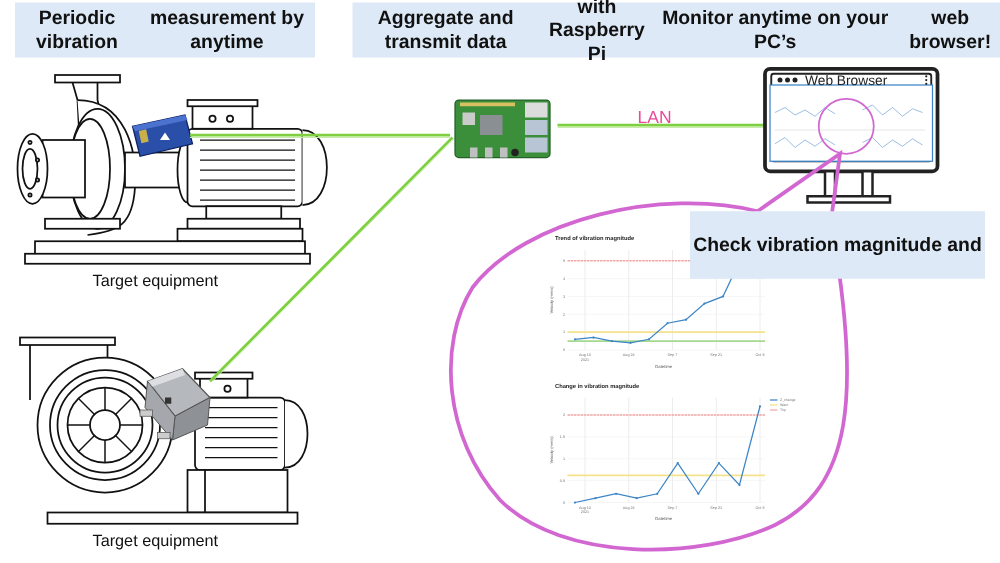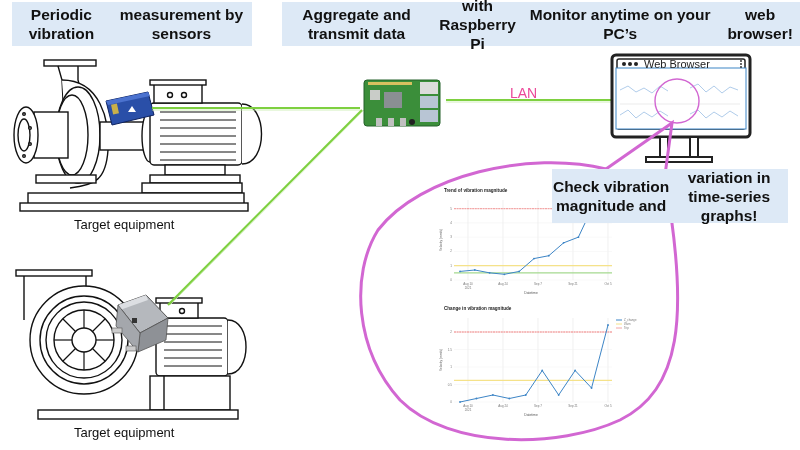--- a/index.html
+++ b/index.html
@@ -18,21 +18,21 @@
   #lbl1 { left: 74px; top: 217px; }
   #lbl2 { left: 74px; top: 425px; }
   #lan { position: absolute; left: 510px; top: 85px; font-size: 14px; color: #ec4899; }
   svg.layer { position: absolute; left: 0; top: 0; }
 </style>
 </head>
 <body>
 
 <div class="banner" id="b1">
   <div>Periodic vibration</div>
-  <div>measurement by sensors</div>
+  <div>measurement by anytime</div>
 </div>
 <div class="banner" id="b2">
   <div>Aggregate and transmit data</div>
   <div>with Raspberry Pi</div>
 </div>
 <div class="banner" id="b3">
   <div>Monitor anytime on your PC’s</div>
   <div>web browser!</div>
 </div>
 
@@ -289,14 +289,13 @@
       </g>
     </g>
 </svg>
 
 <div class="label" id="lbl1">Target equipment</div>
 <div class="label" id="lbl2">Target equipment</div>
 <div id="lan">LAN</div>
 
 <div class="banner" id="b4">
   <div>Check vibration magnitude and</div>
-  <div>variation in time-series graphs!</div>
 </div>
 
 </body></html>

